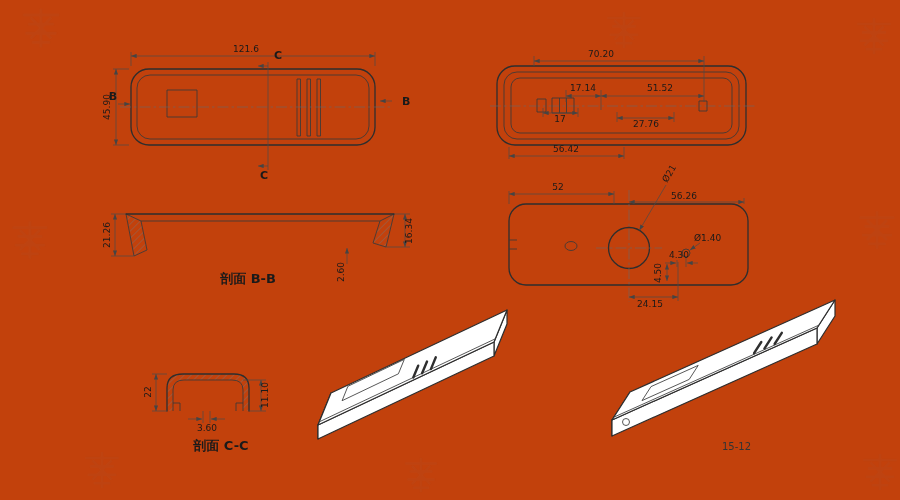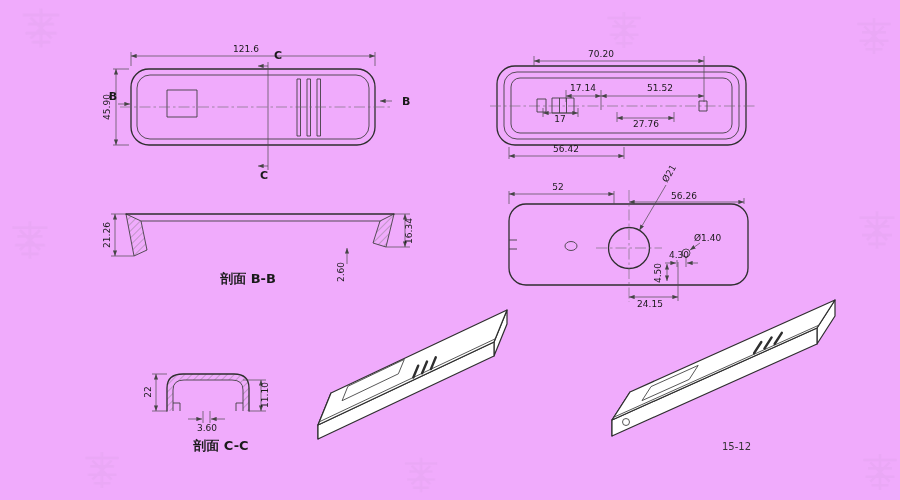--- a/index.html
+++ b/index.html
@@ -1,16 +1,16 @@
 <!DOCTYPE html>
 <html><head>
 <meta charset="utf-8">
 <style>
   html,body{margin:0;padding:0;background:#ffffff;width:900px;height:500px;overflow:hidden}
-  .canvas{position:relative;width:900px;height:500px;background:#f0abfc}
+  .canvas{position:relative;width:900px;height:500px;background:#c2410c}
   svg{display:block}
   .ol{fill:none;stroke:#2e2e2e;stroke-width:1.3;stroke-linejoin:round;stroke-linecap:round}
   .ml{fill:none;stroke:#3a3a3a;stroke-width:0.85;stroke-linejoin:round}
   .dim{fill:none;stroke:#4a4a4a;stroke-width:0.7}
   .cl{fill:none;stroke:#6a6a6a;stroke-width:0.6;stroke-dasharray:11 3 2.5 3}
   .face{fill:#ffffff;stroke:#2e2e2e;stroke-width:1.2;stroke-linejoin:round}
   .slot{fill:none;stroke:#2e2e2e;stroke-width:2.4;stroke-linecap:round}
   .hatchfill{fill:url(#hatch);stroke:none}
   text{font-family:"DejaVu Sans","Liberation Sans",sans-serif;fill:#1a1a1a}
   .d{font-size:9px}

